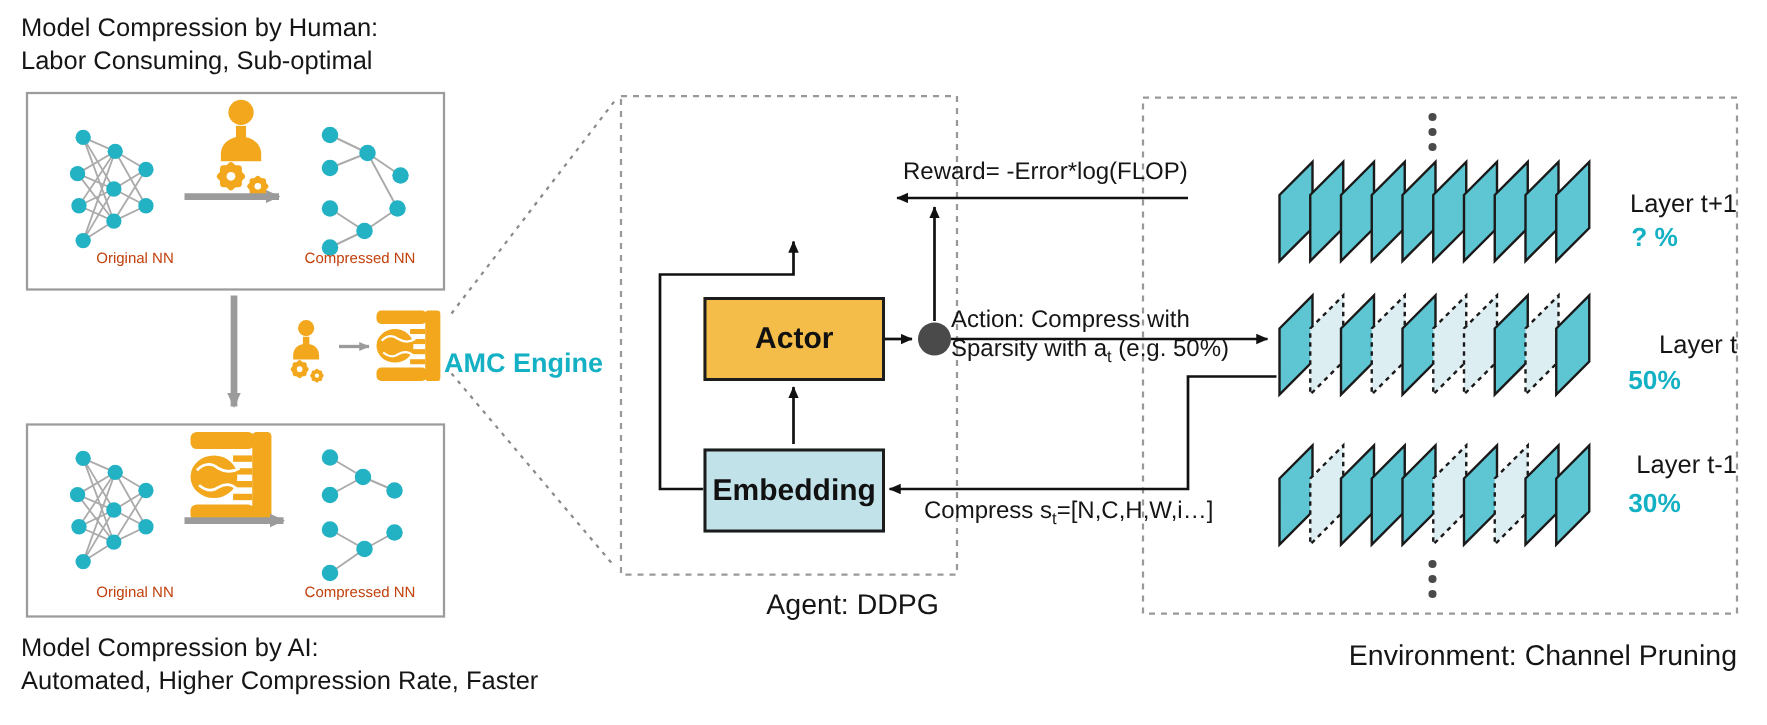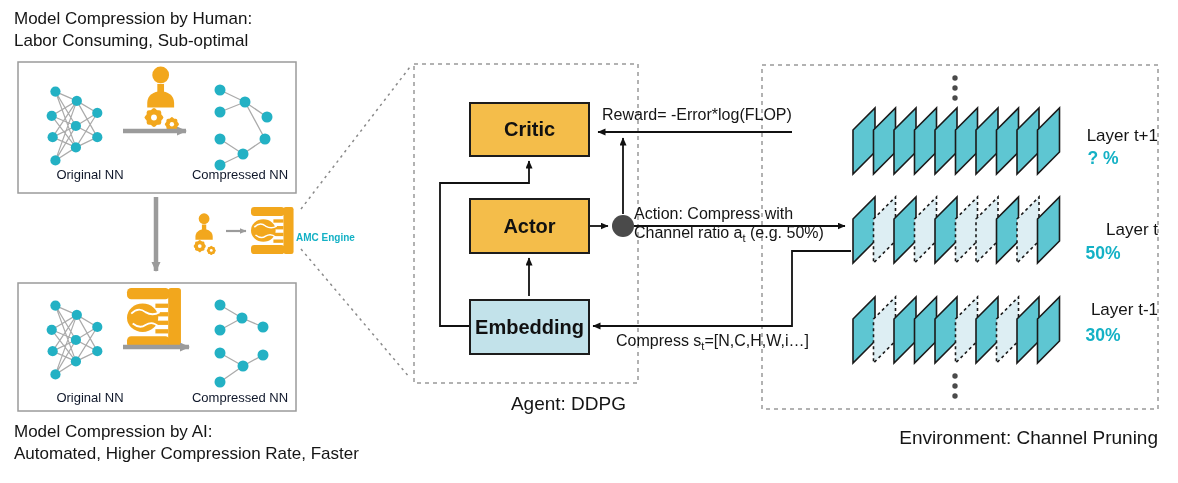--- a/index.html
+++ b/index.html
@@ -1,22 +1,22 @@
 <!DOCTYPE html>
 <html><head>
 <meta charset="utf-8">
 <style>
   html,body{margin:0;padding:0;background:#ffffff;}
   #canvas{position:relative;width:1173px;height:483px;background:#ffffff;overflow:hidden;
           font-family:"Liberation Sans",sans-serif;}
   svg.art{position:absolute;left:0;top:0;}
   .t{position:absolute;white-space:nowrap;color:#151515;font-family:"Liberation Sans",sans-serif;}
   .title{font-size:17px;line-height:22px;}
-  .nn-label{font-size:13px;color:#0f172a;width:120px;text-align:center;}
-  .amc{font-size:10px;font-weight:bold;color:#14b1c5;}
+  .nn-label{font-size:10px;color:#c2410c;width:120px;text-align:center;}
+  .amc{font-size:18px;font-weight:bold;color:#14b1c5;}
   .node-box{position:absolute;display:flex;align-items:center;justify-content:center;
             border:2px solid #1c1c1c;font-weight:bold;font-size:20px;color:#111;}
   .orange-box{background:#f4bd4a;}
   .blue-box{background:#c2e2ea;}
   .caption{font-size:19px;text-align:right;}
   .annot{font-size:16px;}
   .annot sub{font-size:11px;}
   .layer-label{font-size:17px;width:110px;text-align:right;}
   .ratio{font-size:17.5px;font-weight:bold;color:#14b1c5;width:110px;text-align:center;}
 </style>
@@ -206,38 +206,35 @@
   <div class="t nn-label" style="left:180px;top:167px">Compressed NN</div>
 
   <div class="t amc" style="left:296px;top:232px">AMC Engine</div>
 
   <div class="t nn-label" style="left:30px;top:390px">Original NN</div>
   <div class="t nn-label" style="left:180px;top:390px">Compressed NN</div>
 
   <div class="t title" style="left:14px;top:421px">Model Compression by AI:</div>
   <div class="t title" style="left:14px;top:443px">Automated, Higher Compression Rate, Faster</div>
 
-  <div class="node-box orange-box" style="left:469px;top:102px;width:117px;height:51px">
-    <span>Critic</span>
-  </div>
   <div class="node-box orange-box" style="left:469px;top:198px;width:117px;height:52px">
     <span>Actor</span>
   </div>
   <div class="node-box blue-box" style="left:469px;top:299px;width:117px;height:52px">
     <span>Embedding</span>
   </div>
 
   <div class="t caption" style="left:426px;top:393px;width:200px">Agent: DDPG</div>
   <div class="t caption" style="left:762px;top:427px;width:396px">Environment: Channel Pruning</div>
 
   <div class="t annot" style="left:602px;top:106px">Reward= -Error*log(FLOP)</div>
 
   <div class="t annot" style="left:634px;top:205px">Action: Compress with</div>
   <div class="t annot" style="left:634px;top:224px">
-    <span>Channel ratio a</span><sub>t</sub><span> (e.g. 50%)</span>
+    <span>Sparsity with a</span><sub>t</sub><span> (e.g. 50%)</span>
   </div>
 
   <div class="t annot" style="left:616px;top:332px">
     <span>Compress s</span><sub>t</sub><span>=[N,C,H,W,i…]</span>
   </div>
 
   <div class="t layer-label" style="left:1048px;top:126px">Layer t+1</div>
   <div class="t ratio" style="left:1048px;top:148px">? %</div>
 
   <div class="t layer-label" style="left:1048px;top:220px">Layer t</div>

